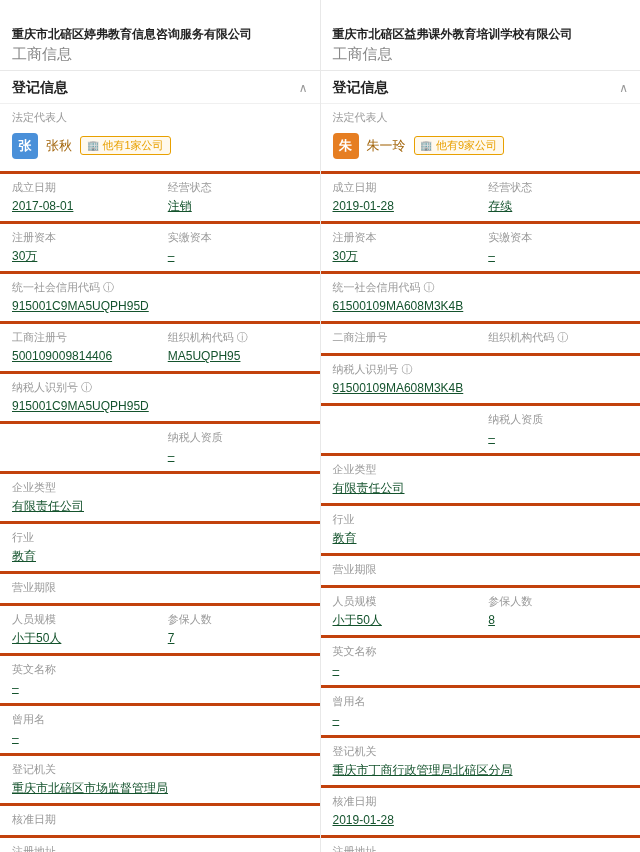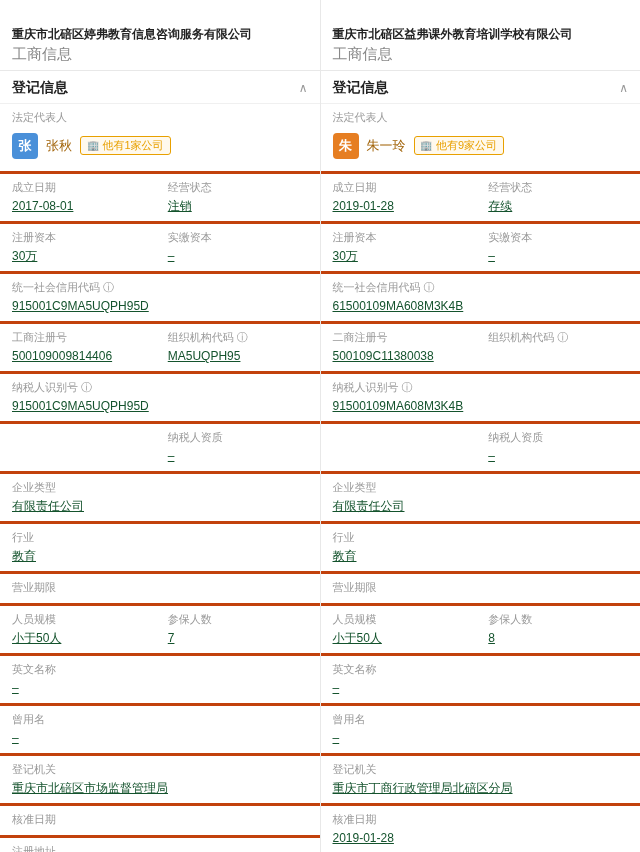--- a/index.html
+++ b/index.html
@@ -287,21 +287,20 @@
         </div>
       </div>
       <div class="field-group">
         <div class="field-label">统一社会信用代码 ⓘ</div>
         <div class="field-value">61500109MA608M3K4B</div>
       </div>
       <div class="field-group">
         <div class="field-row">
           <div class="field-col">
             <div class="field-label">二商注册号</div>
-            <div class="field-value">500109C11380038</div>
           </div>
           <div class="field-col">
             <div class="field-label">组织机构代码 ⓘ</div>
           </div>
         </div>
       </div>
       <div class="field-group">
         <div class="field-label">纳税人识别号 ⓘ</div>
         <div class="field-value">91500109MA608M3K4B</div>
       </div>

